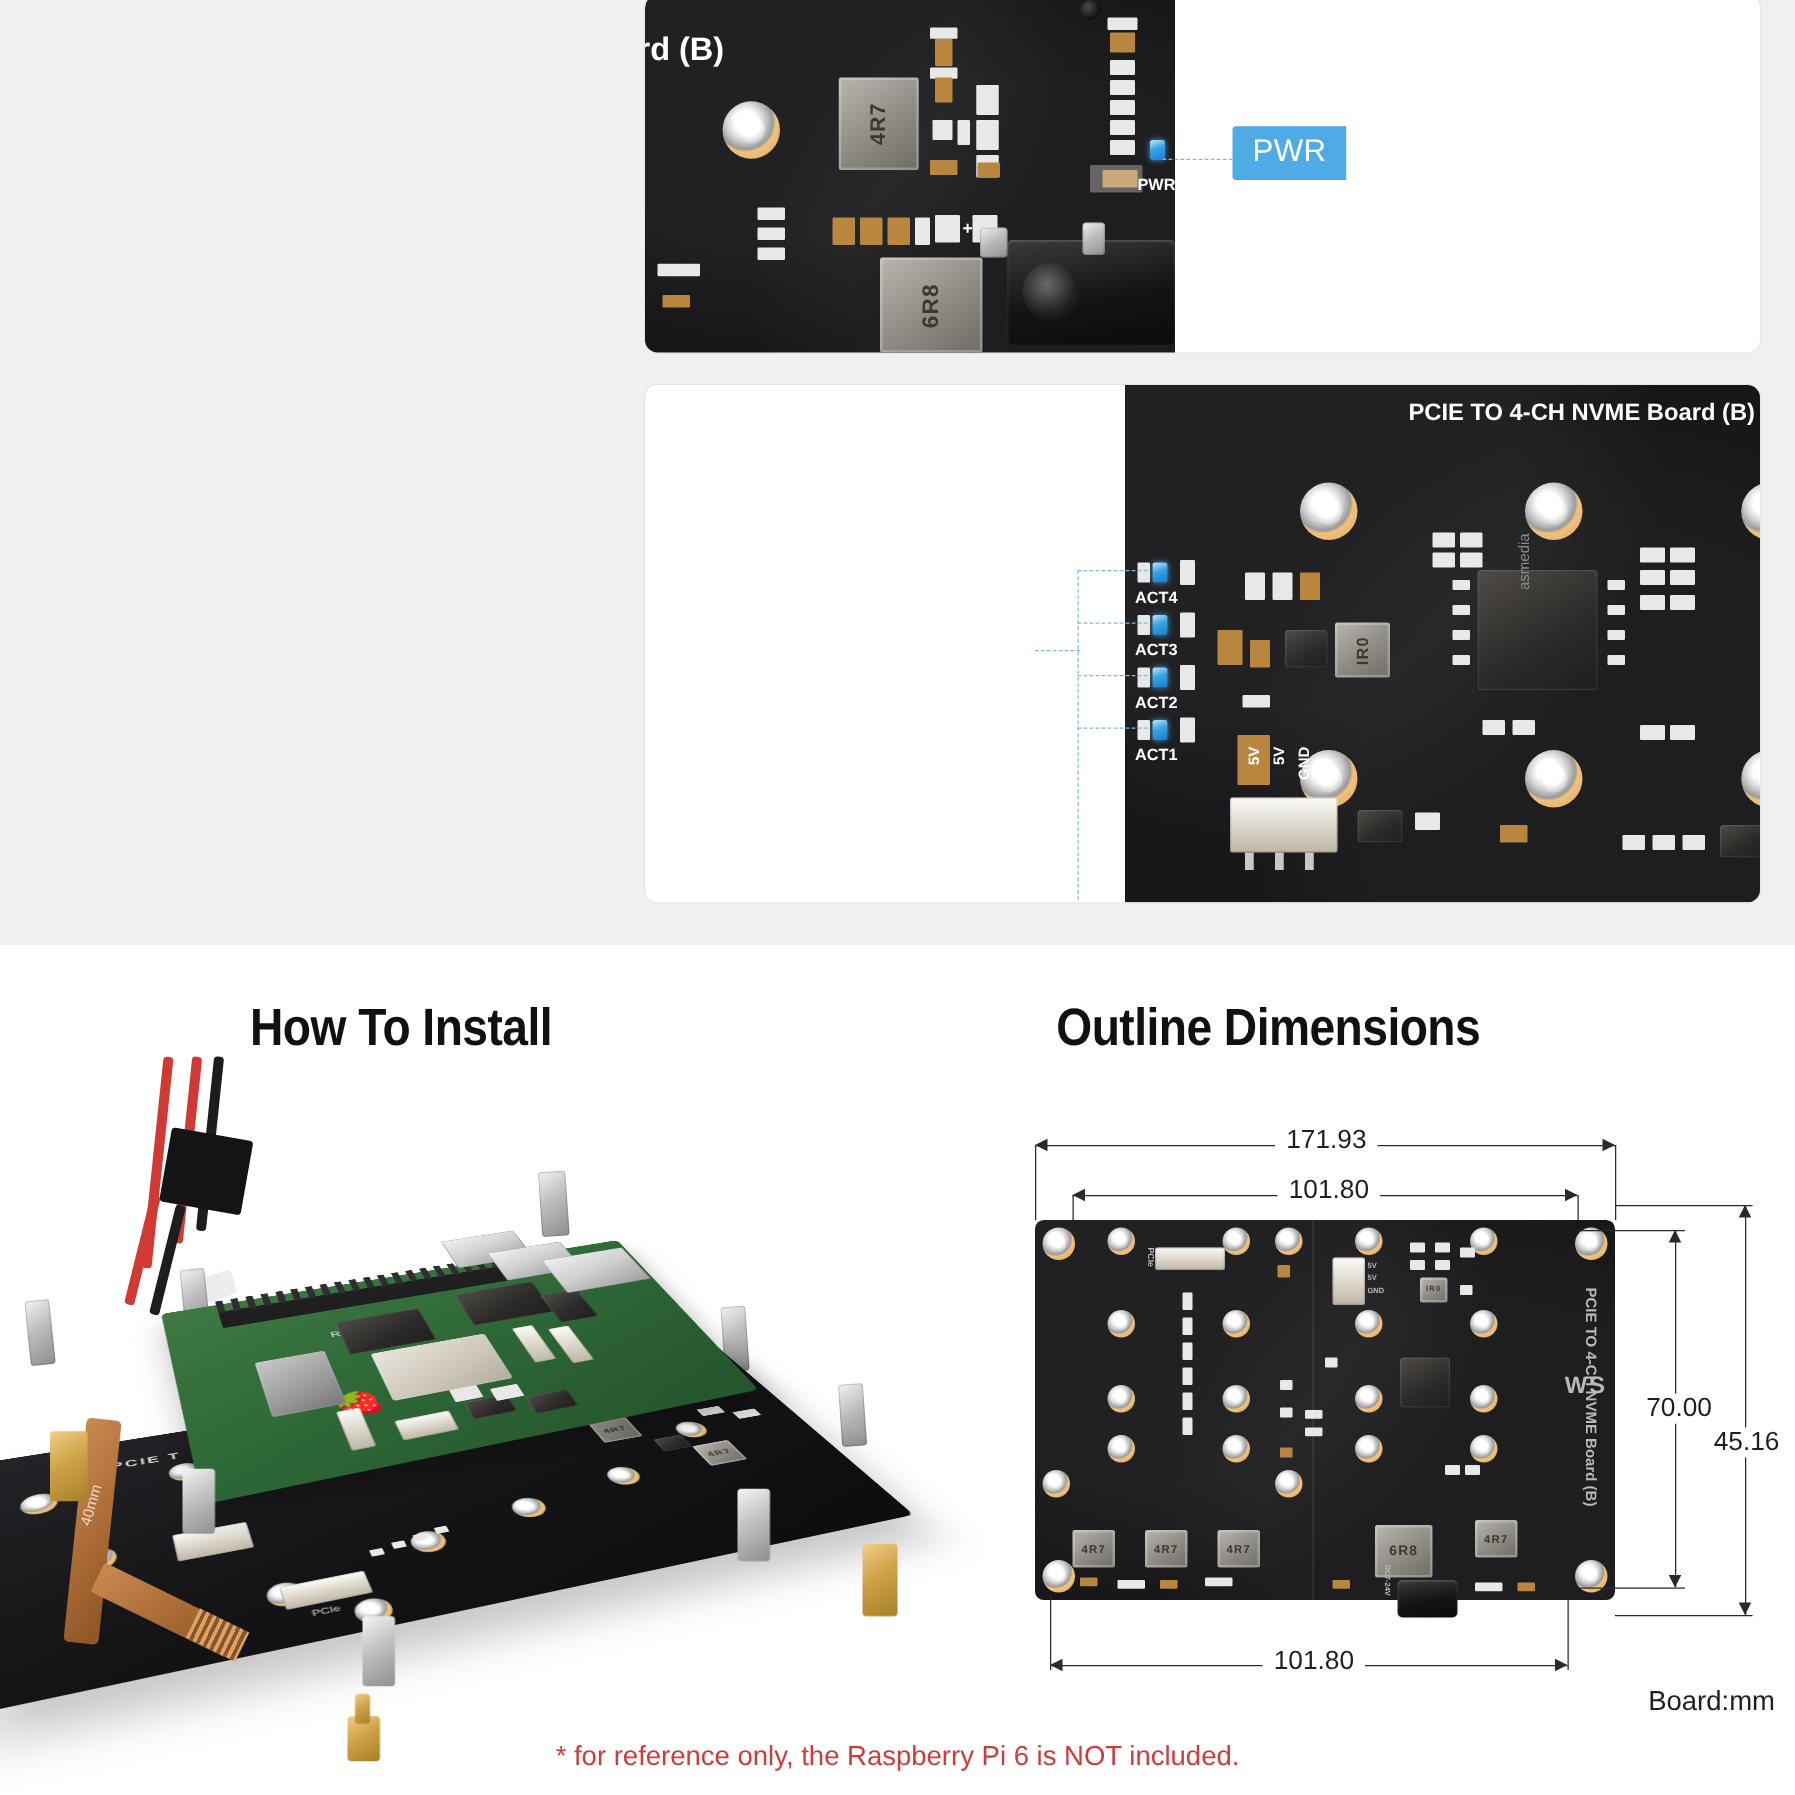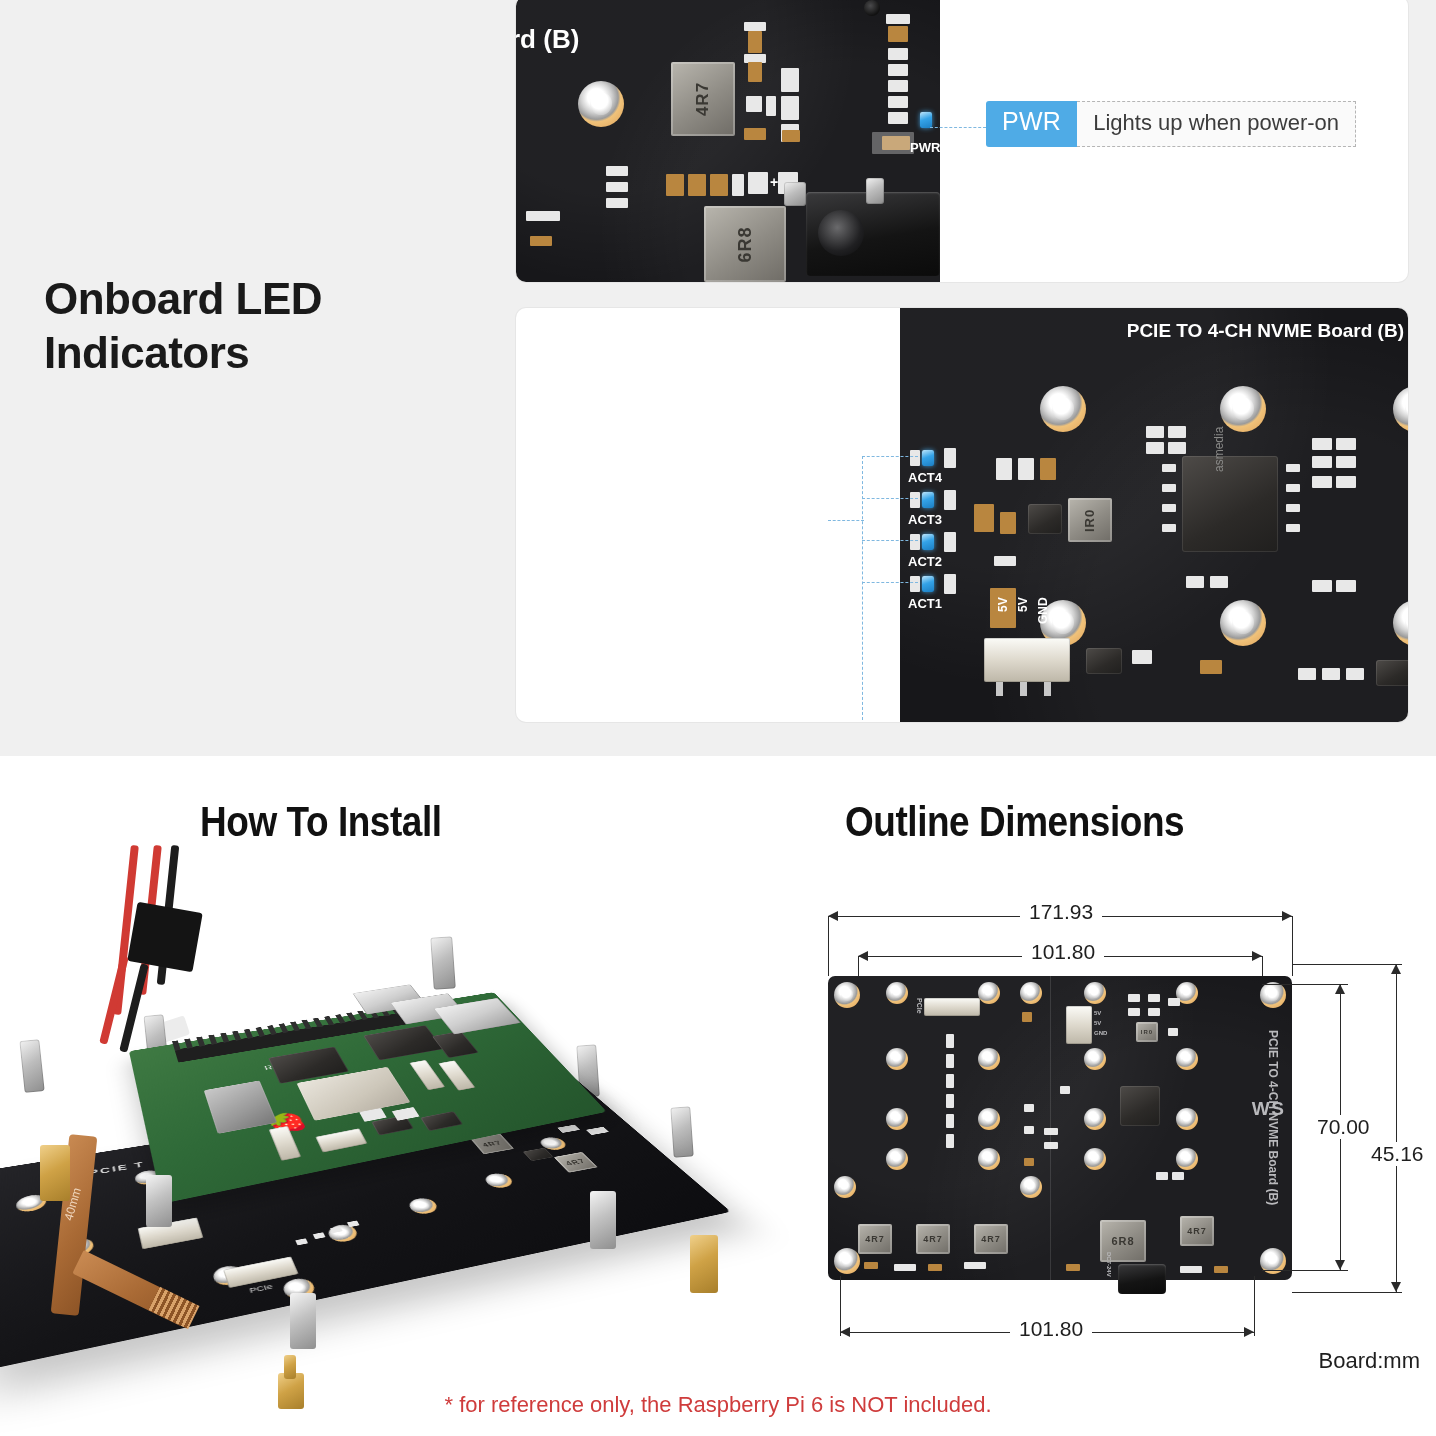--- a/index.html
+++ b/index.html
@@ -195,24 +195,20 @@
     position: absolute; color: #ffffff; font-size: 26px;
   }
   .tiny { position: absolute; font-size: 7px; color: #d8d8d8; }
 </style>
 </head>
 <body>
 
 <div class="top-section">
 
   <div class="headline-block">
-    <div class="headline">
-      <div>Onboard LED</div>
-      <div>Indicators</div>
-    </div>
   </div>
 
   <div class="card" id="card-pwr">
 
     <div class="pcb" style="left:0;top:0;width:424px;height:290px;border-radius:10px 0 0 10px;">
 
       <div class="silk" style="left:-6px;top:28px;font-size:26px;">rd (B)</div>
 
       <div class="mount" style="left:62px;top:85px;width:46px;height:46px;">
           <div class="hole"></div>
@@ -272,21 +268,20 @@
       <div class="screw" style="left:350px;top:182px;width:18px;height:26px;"></div>
 
       <div style="position:absolute;left:348px;top:4px;width:16px;height:16px;border-radius:50%;
                   background:radial-gradient(circle at 40% 36%,#4a4a4c,#111 70%);"></div>
     </div>
 
     <div class="leader" style="left:414px;top:131px;width:56px;"></div>
 
     <div class="callout" style="left:470px;top:105px;display:flex;align-items:stretch;">
       <span class="badge" style="border-radius:3px 0 0 3px;padding:6px 16px 8px 16px;">PWR</span>
-      <span class="desc" style="border-left:none;padding:8px 16px 10px 16px;">Lights up when power-on</span>
     </div>
   </div>
 
   <div class="card" id="card-act">
 
     <div class="pcb" style="left:384px;top:0;width:512px;height:414px;border-radius:0 10px 10px 0;">
 
       <div class="silk" style="right:8px;top:12px;font-size:19px;">PCIE TO 4-CH NVME Board (B)</div>
 
       <div class="mount" style="left:140px;top:78px;width:46px;height:46px;">

